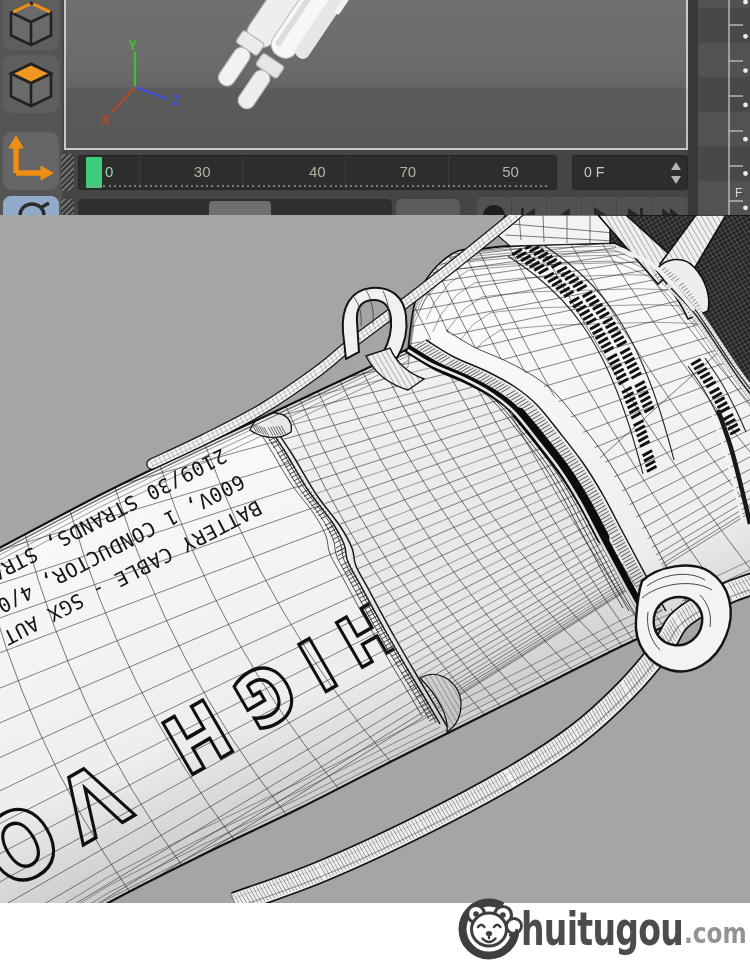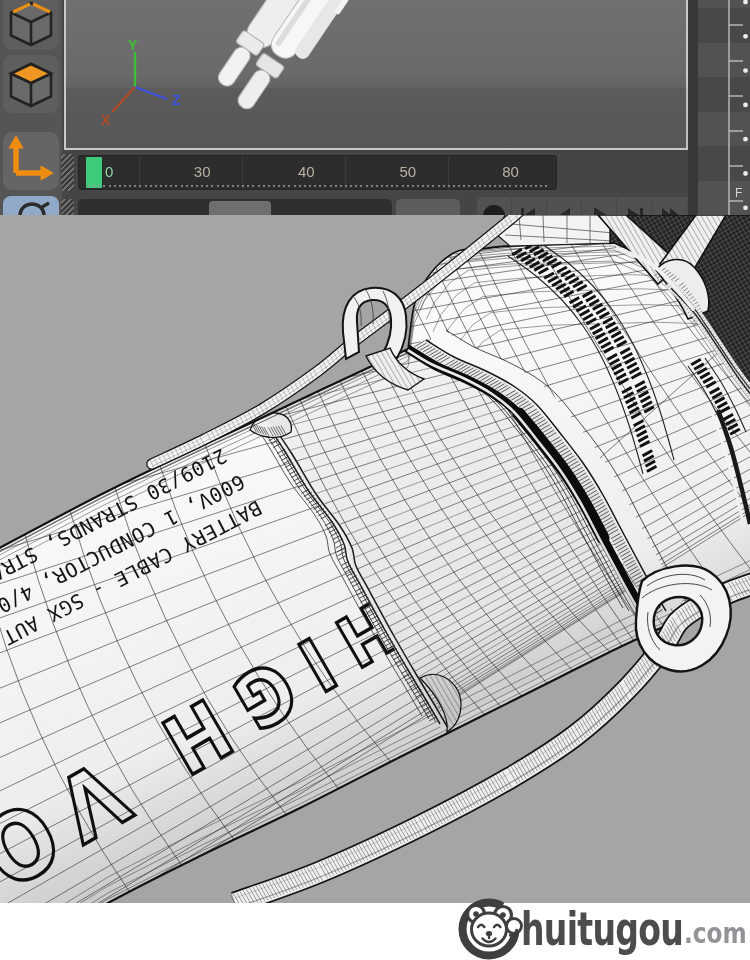--- a/index.html
+++ b/index.html
@@ -111,23 +111,23 @@
       </svg>
     </div>
 
     <div class="tl-strip">
       <div class="grip" style="left:-3px;top:4px;height:37px;"></div>
       <div class="ruler">
         <div class="playhead"></div>
         <div id="ruler-marks">
             <div class="tick-label zero" style="left:26px">0</div>
             <div class="tick-label" style="left:114.8px">30</div>
-            <div class="tick-label" style="left:219px">40</div>
-            <div class="tick-label" style="left:320.4px">50</div>
-            <div class="tick-label" style="left:423.2px">80</div>
+            <div class="tick-label" style="left:230px">40</div>
+            <div class="tick-label" style="left:320.4px">70</div>
+            <div class="tick-label" style="left:423.2px">50</div>
             <div class="vline" style="left:60.4px"></div>
             <div class="vline" style="left:163.2px"></div>
             <div class="vline" style="left:266px"></div>
             <div class="vline" style="left:368.79999999999995px"></div>
             <i style="position:absolute;left:9px;top:29px;width:2px;height:2px;border-radius:1px;background:#9a9a9a;"></i>
             <i style="position:absolute;left:14.14px;top:29px;width:2px;height:2px;border-radius:1px;background:#9a9a9a;"></i>
             <i style="position:absolute;left:19.28px;top:29px;width:2px;height:2px;border-radius:1px;background:#9a9a9a;"></i>
             <i style="position:absolute;left:24.419999999999998px;top:29px;width:2px;height:2px;border-radius:1px;background:#9a9a9a;"></i>
             <i style="position:absolute;left:29.56px;top:29px;width:2px;height:2px;border-radius:1px;background:#9a9a9a;"></i>
             <i style="position:absolute;left:34.7px;top:29px;width:2px;height:2px;border-radius:1px;background:#9a9a9a;"></i>
@@ -209,20 +209,27 @@
             <i style="position:absolute;left:425.34px;top:29px;width:2px;height:2px;border-radius:1px;background:#9a9a9a;"></i>
             <i style="position:absolute;left:430.47999999999996px;top:29px;width:2px;height:2px;border-radius:1px;background:#9a9a9a;"></i>
             <i style="position:absolute;left:435.61999999999995px;top:29px;width:2px;height:2px;border-radius:1px;background:#9a9a9a;"></i>
             <i style="position:absolute;left:440.76px;top:29px;width:2px;height:2px;border-radius:1px;background:#9a9a9a;"></i>
             <i style="position:absolute;left:445.9px;top:29px;width:2px;height:2px;border-radius:1px;background:#9a9a9a;"></i>
             <i style="position:absolute;left:451.03999999999996px;top:29px;width:2px;height:2px;border-radius:1px;background:#9a9a9a;"></i>
             <i style="position:absolute;left:456.17999999999995px;top:29px;width:2px;height:2px;border-radius:1px;background:#9a9a9a;"></i>
             <i style="position:absolute;left:461.32px;top:29px;width:2px;height:2px;border-radius:1px;background:#9a9a9a;"></i>
             <i style="position:absolute;left:466.46px;top:29px;width:2px;height:2px;border-radius:1px;background:#9a9a9a;"></i>
           </div>
+      </div>
+      <div class="framebox">
+        <span class="val">0 F</span>
+        <svg width="12" height="22" viewBox="0 0 12 22" style="position:absolute;right:5px;top:6px;">
+          <polygon points="6,0 11,8 1,8" fill="#b5b5b5"></polygon>
+          <polygon points="6,22 11,14 1,14" fill="#b5b5b5"></polygon>
+        </svg>
       </div>
     </div>
 
     <div class="transport">
       <div class="grip" style="left:-3px;top:5px;height:16px;"></div>
       <div class="rangetrack">
         <div class="rangethumb"></div>
       </div>
       <div class="smallbtn"></div>
       <div class="btngroup">

